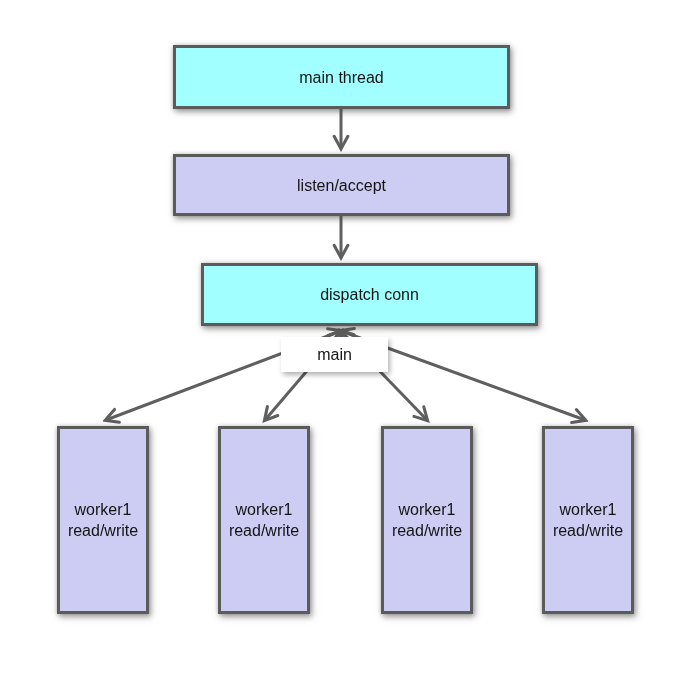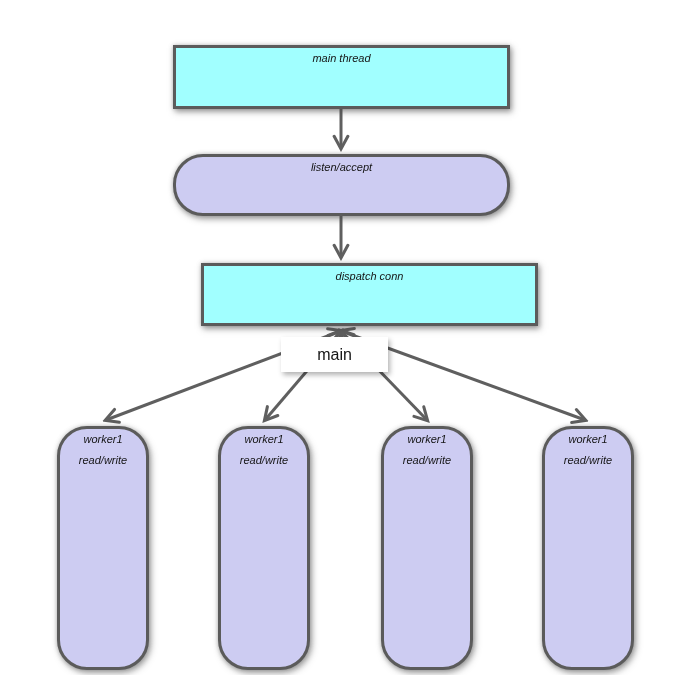--- a/index.html
+++ b/index.html
@@ -20,37 +20,37 @@
     width: 695px;
     height: 675px;
     background: var(--bg);
     overflow: hidden;
   }
   .node {
     position: absolute;
     display: flex;
     flex-direction: column;
     align-items: center;
+    justify-content: center;
     border: 3px solid var(--border);
     color: var(--text);
-    font-size: 11px;
+    font-size: 16px;
     text-align: center;
     line-height: 21px;
     box-shadow: 2px 3px 6px rgba(70,70,70,0.50), 0 0 4px rgba(110,110,110,0.35);
     z-index: 2;
-    font-style: italic;
   }
   .fill-cyan     { background: var(--cyan); }
-  .fill-lavender { background: var(--lavender); border-radius: 30px; }
+  .fill-lavender { background: var(--lavender); }
 
   .node-main     { left: 173px; top:  45px; width: 337px; height: 64px; }
   .node-listen   { left: 173px; top: 154px; width: 337px; height: 62px; }
   .node-dispatch { left: 178px; top: 263px; width: 337px; height: 63px; margin-left: 23px; }
 
-  .node-worker   { top: 426px; width: 92px; height: 244px; }
+  .node-worker   { top: 426px; width: 92px; height: 188px; }
   .node-worker-1 { left:  57px; }
   .node-worker-2 { left: 218px; }
   .node-worker-3 { left: 381px; }
   .node-worker-4 { left: 542px; }
 
   .pipe-label {
     position: absolute;
     left: 281px; top: 337px;
     width: 107px; height: 35px;
     background: #ffffff;

